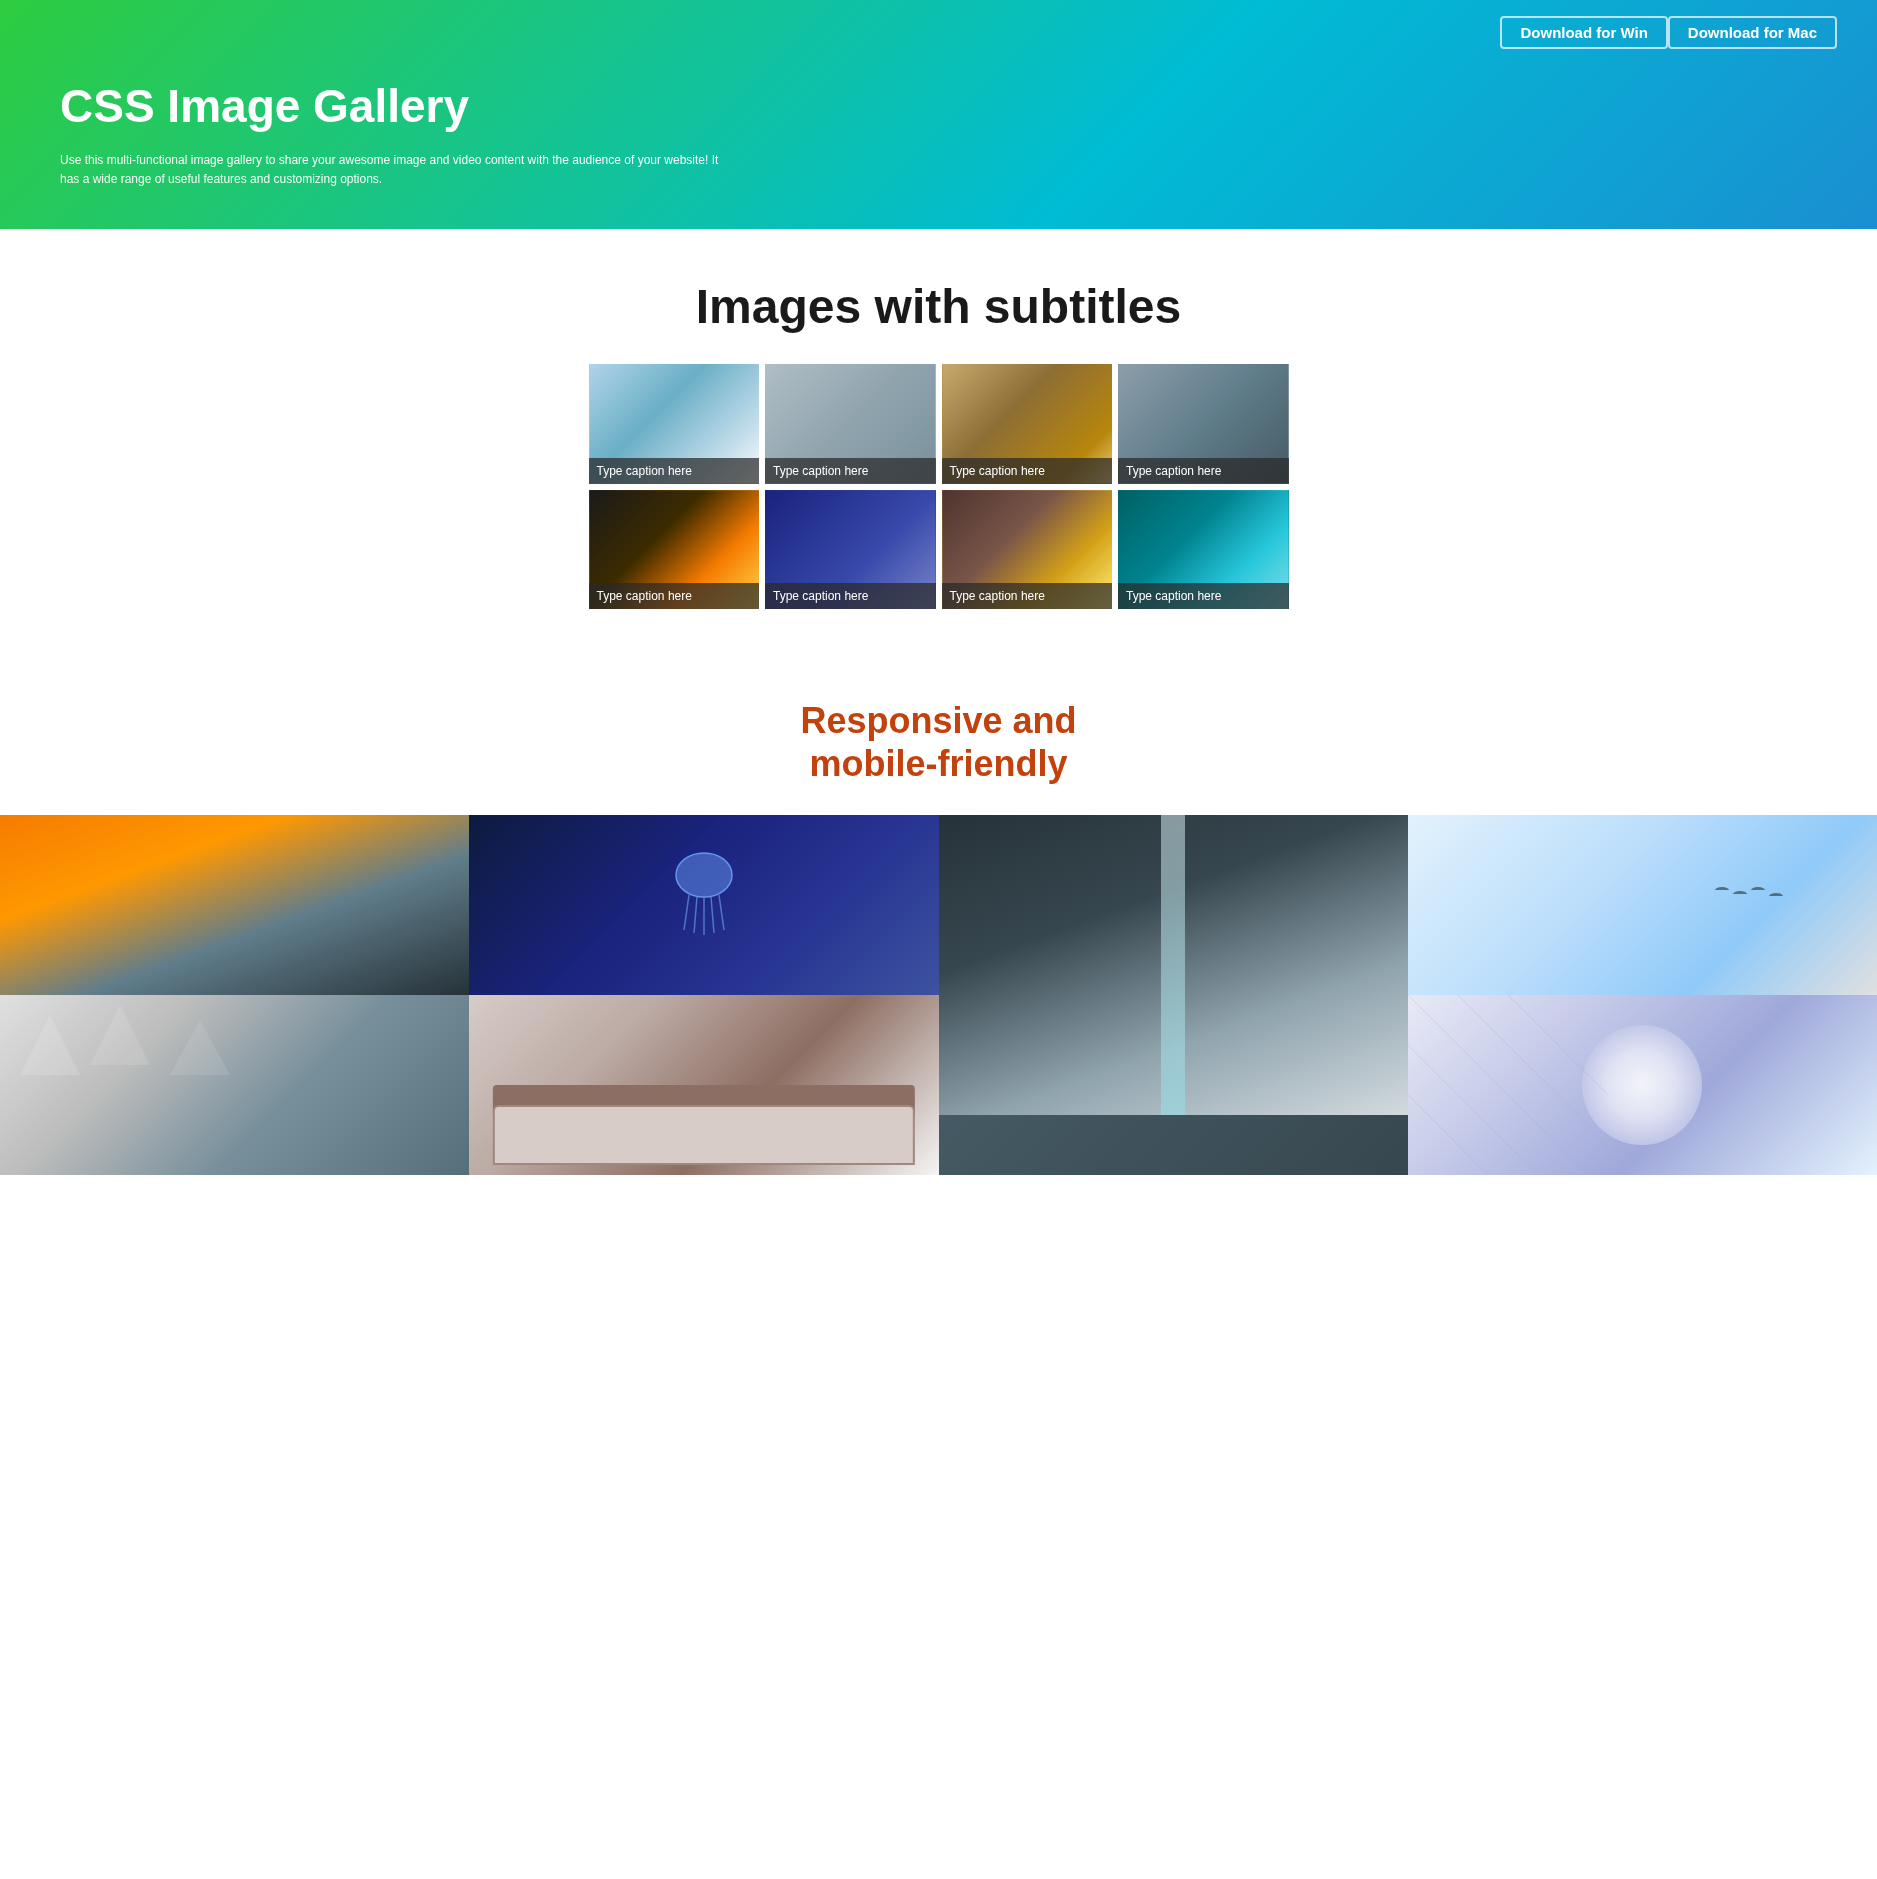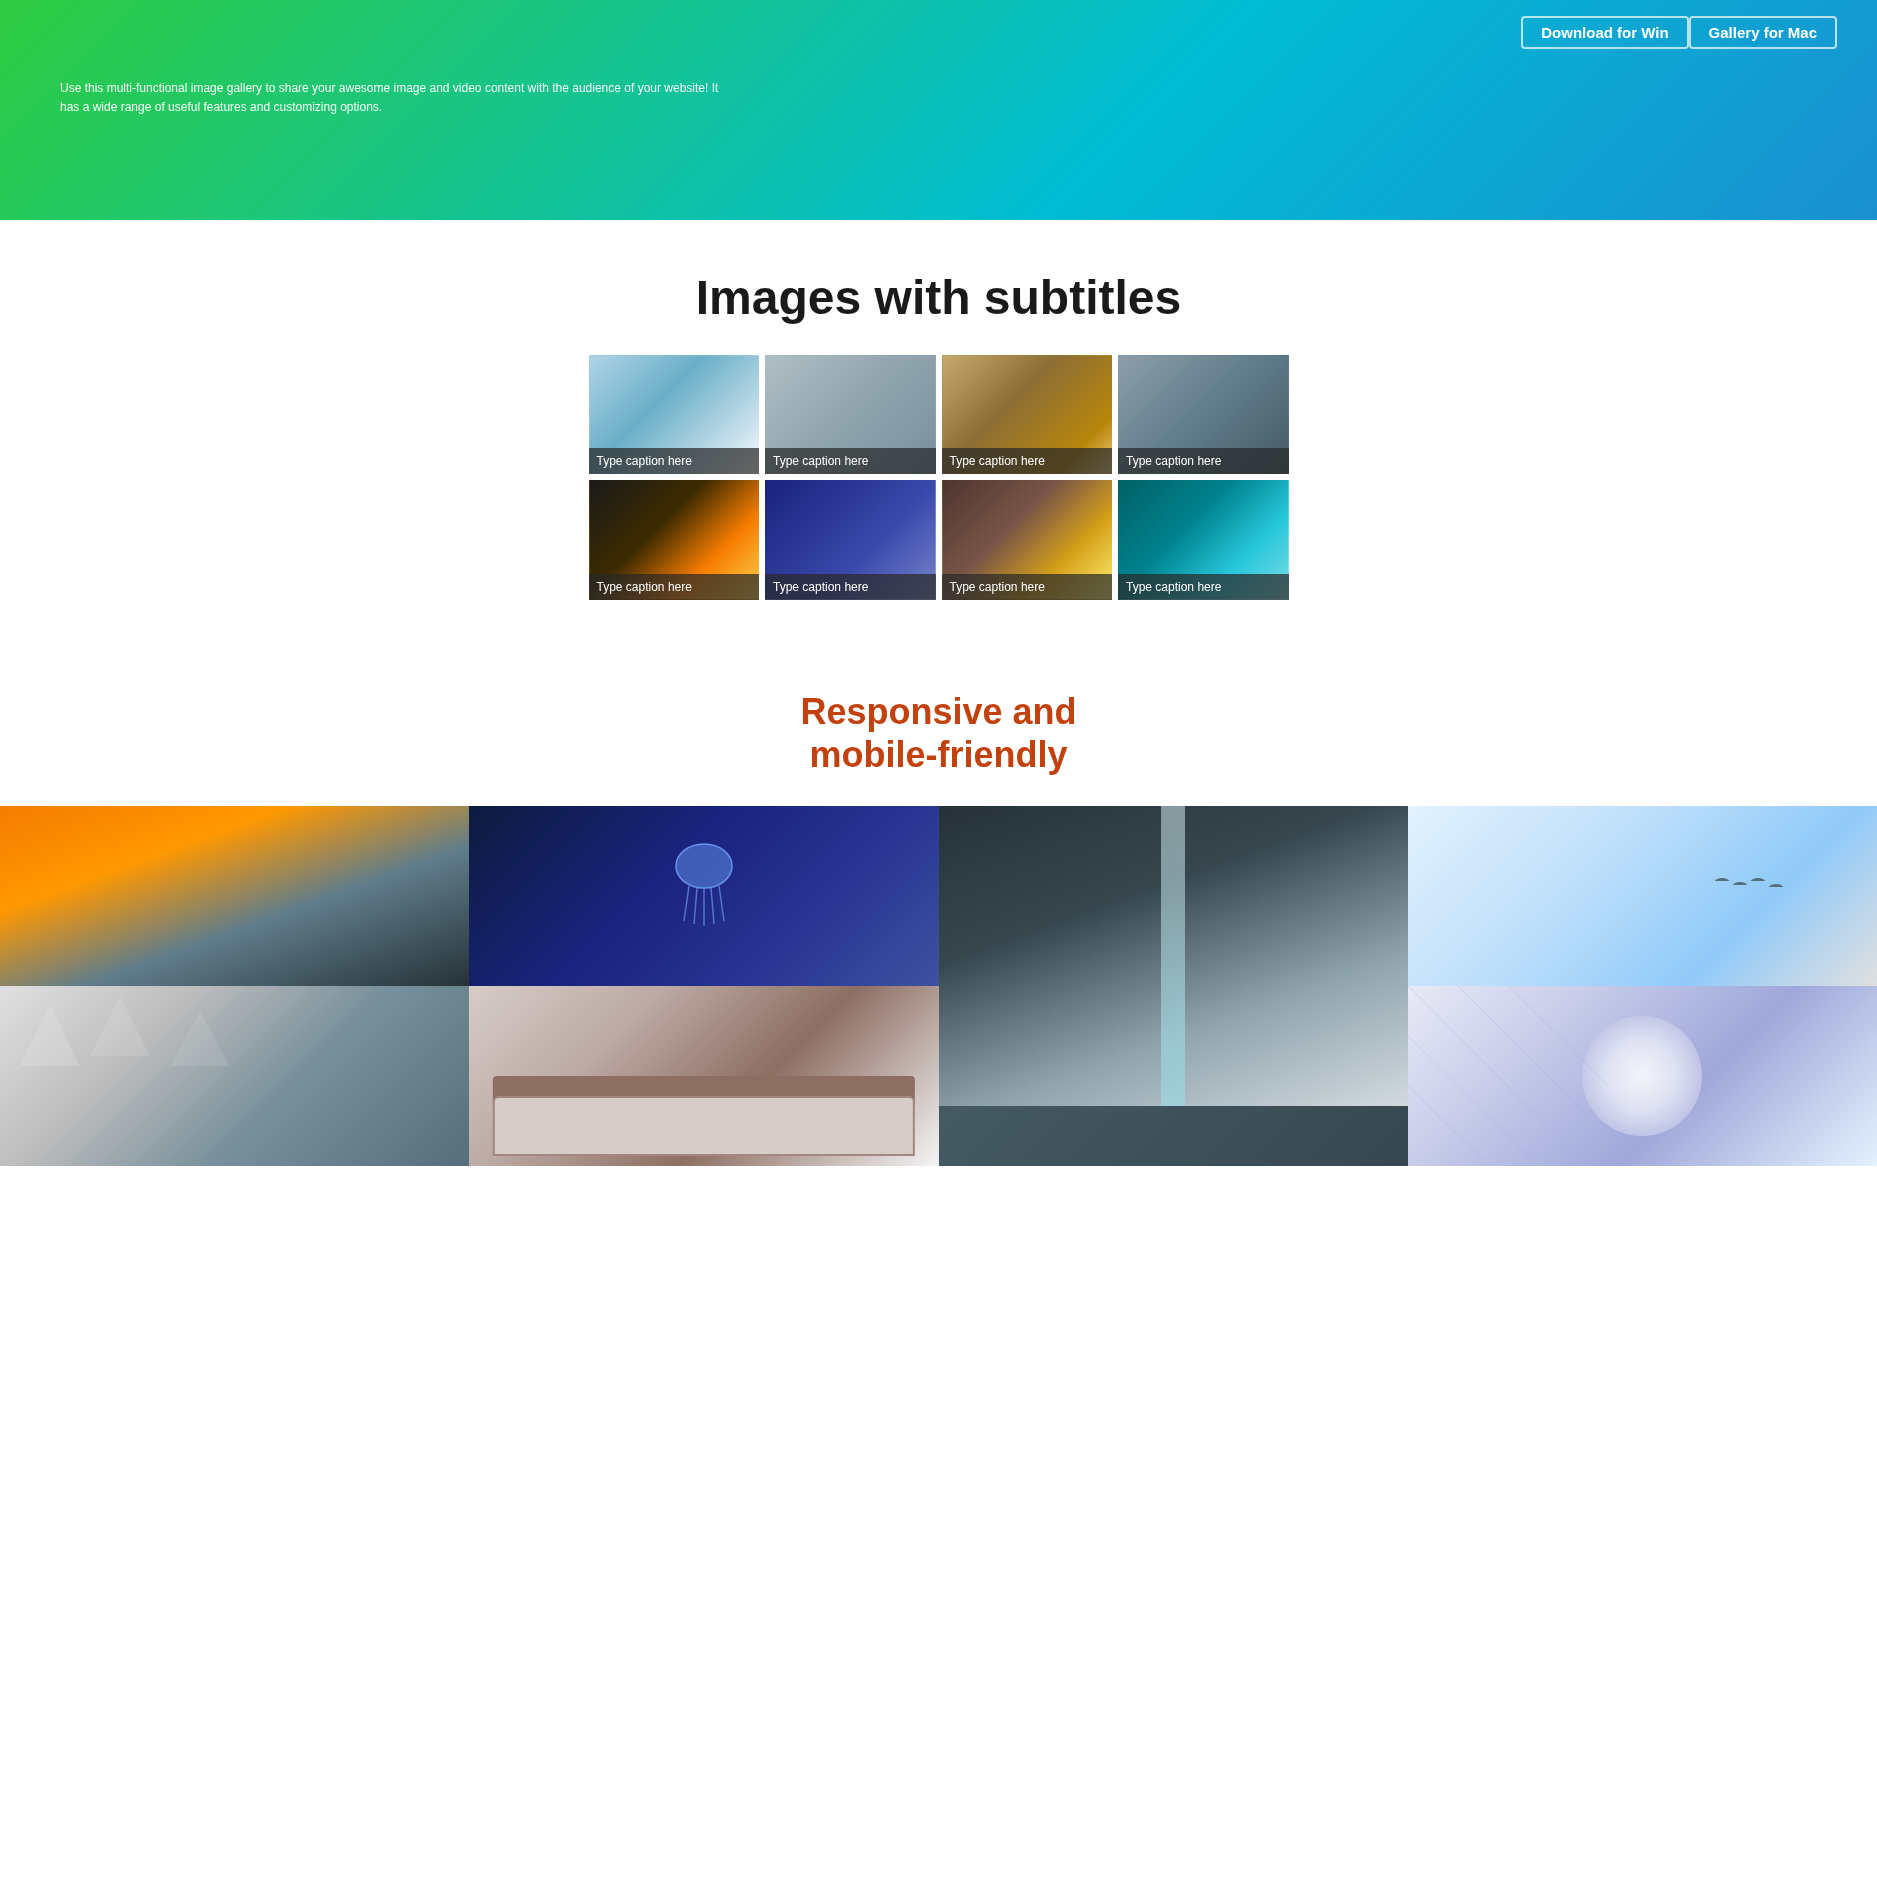--- a/index.html
+++ b/index.html
@@ -217,23 +217,24 @@
       background: radial-gradient(circle, #fff 0%, #e8eaf6 40%, #c5cae9 70%, #9fa8da 100%);
       opacity: 0.85;
     }
   </style>
 </head>
 <body>
 
 <header class="header">
   <nav class="header-nav">
     <a href="#">Download for Win</a>
-    <a href="#">Gallery for Mac</a>
+    <a href="#">Download for Mac</a>
   </nav>
   <div class="header-content">
+    <h1 class="header-title">CSS Image Gallery</h1>
     <p class="header-desc">Use this multi-functional image gallery to share your awesome image and video content with the audience of your website! It has a wide range of useful features and customizing options.</p>
   </div>
 </header>
 
 <section class="section-subtitles">
   <h2>Images with subtitles</h2>
   <div class="gallery-grid">
 
     <div class="gallery-item">
       <div class="img-placeholder img-aerial-waves"></div>

